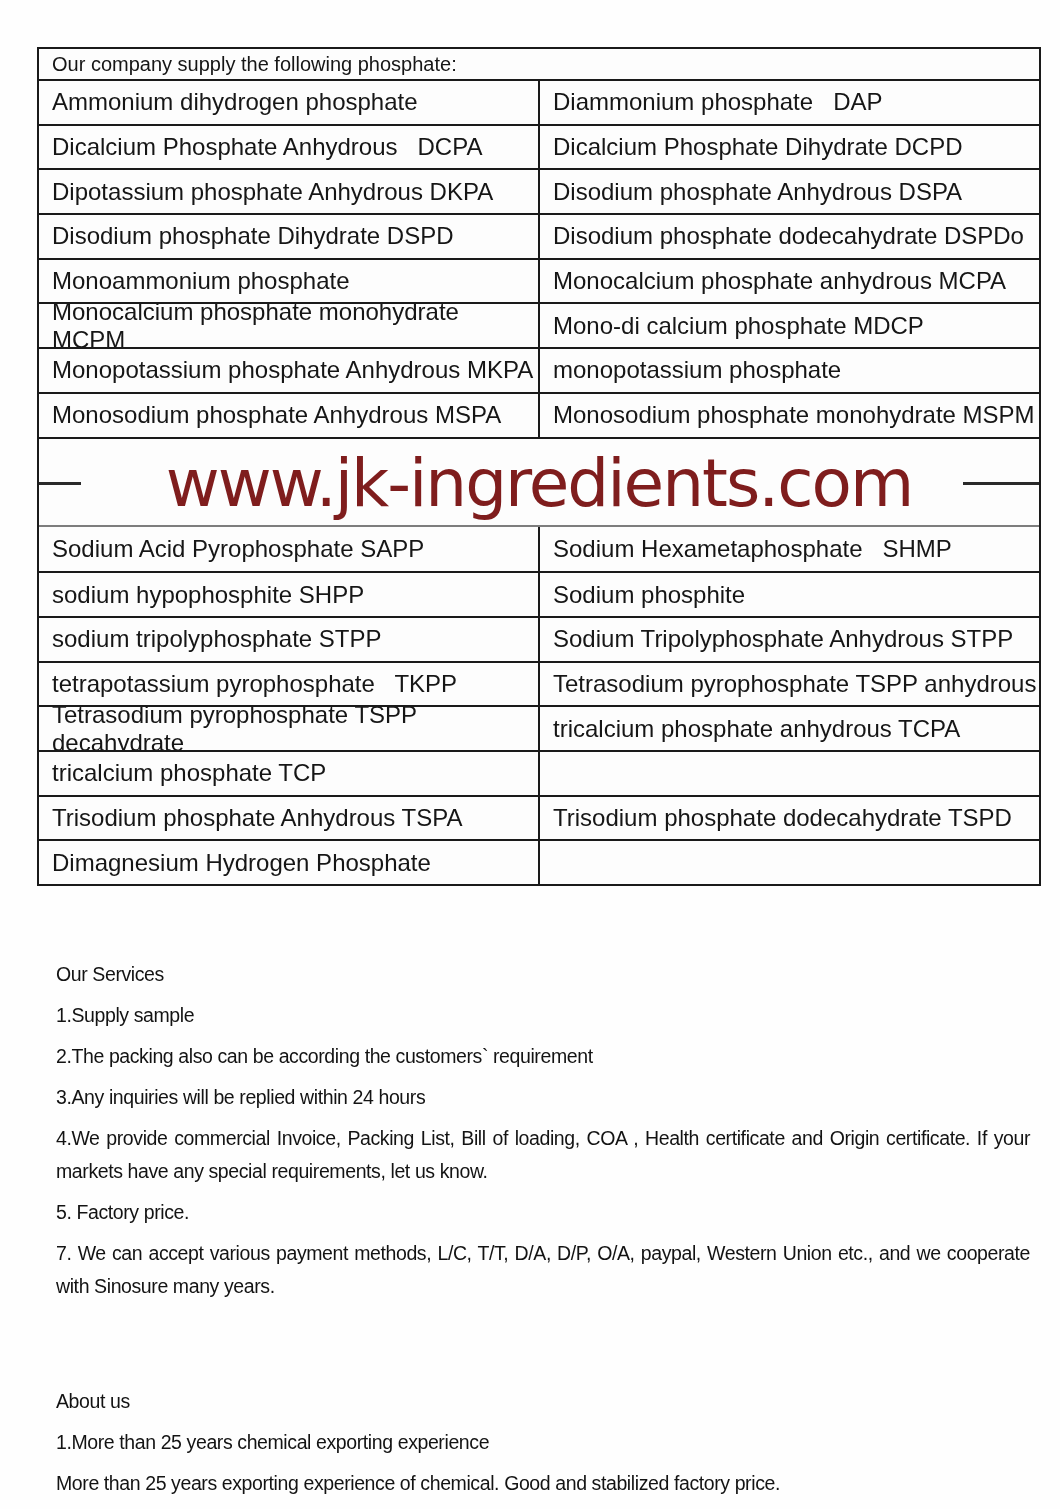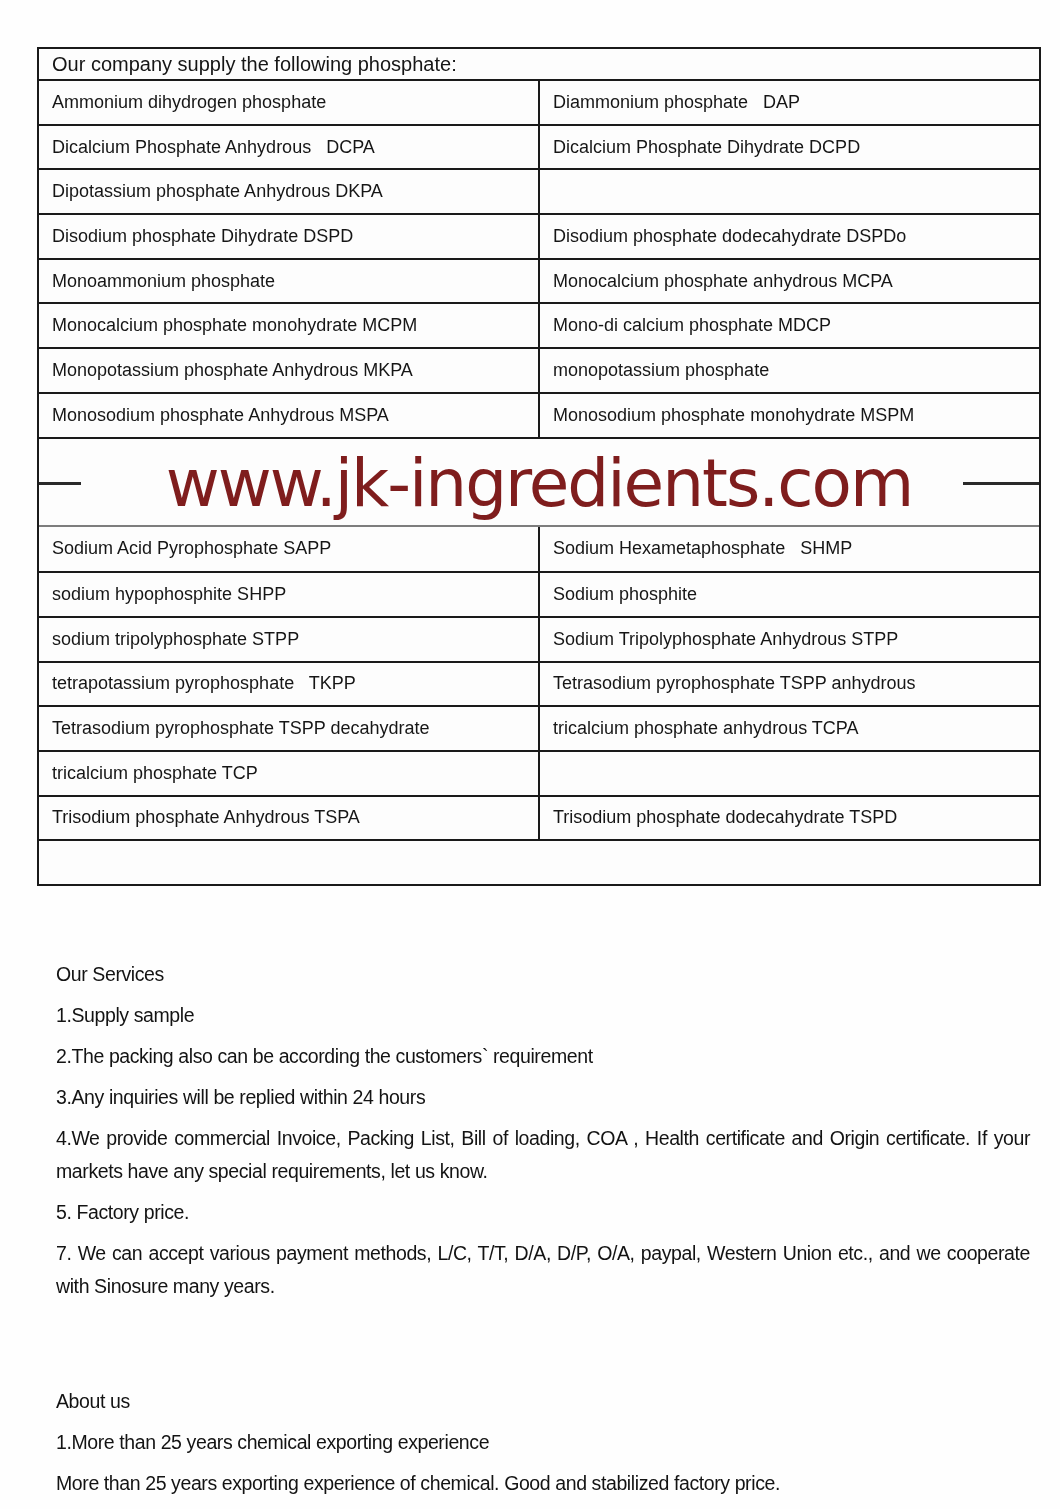--- a/index.html
+++ b/index.html
@@ -32,21 +32,21 @@
   }
   .t-row {
     display: flex;
     height: 44.7px;
     border-top: 2px solid #1a1a1a;
   }
   .t-cell {
     display: flex;
     align-items: center;
     padding-left: 13px;
-    font-size: 18px;
+    font-size: 24px;
     white-space: pre-wrap;
     overflow: hidden;
   }
   .t-cell.left  { width: 501px; border-right: 2px solid #1a1a1a; }
   .t-cell.right { flex: 1; }
   
   .wm-band {
     position: relative;
     height: 90px;
     border-top: 2px solid #1a1a1a;
@@ -101,20 +101,21 @@
     <div class="t-row">
       <div class="t-cell left">Ammonium dihydrogen phosphate</div>
       <div class="t-cell right">Diammonium phosphate   DAP</div>
     </div>
     <div class="t-row">
       <div class="t-cell left">Dicalcium Phosphate Anhydrous   DCPA</div>
       <div class="t-cell right">Dicalcium Phosphate Dihydrate DCPD</div>
     </div>
     <div class="t-row">
       <div class="t-cell left">Dipotassium phosphate Anhydrous DKPA</div>
+      <div class="t-cell right">Disodium phosphate Anhydrous DSPA</div>
     </div>
     <div class="t-row">
       <div class="t-cell left">Disodium phosphate Dihydrate DSPD</div>
       <div class="t-cell right">Disodium phosphate dodecahydrate DSPDo</div>
     </div>
     <div class="t-row">
       <div class="t-cell left">Monoammonium phosphate</div>
       <div class="t-cell right">Monocalcium phosphate anhydrous MCPA</div>
     </div>
     <div class="t-row">
@@ -157,20 +158,21 @@
       <div class="t-cell right">tricalcium phosphate anhydrous TCPA</div>
     </div>
     <div class="t-row">
       <div class="t-cell left">tricalcium phosphate TCP</div>
     </div>
     <div class="t-row">
       <div class="t-cell left">Trisodium phosphate Anhydrous TSPA</div>
       <div class="t-cell right">Trisodium phosphate dodecahydrate TSPD</div>
     </div>
     <div class="t-row">
+      <div class="t-cell left">Dimagnesium Hydrogen Phosphate</div>
       <div class="t-cell right"></div>
     </div>
 
   </div>
 
   <div class="textblock">
     <p>Our Services</p>
     <p>1.Supply sample</p>
     <p>2.The packing also can be according the customers` requirement</p>
     <p>3.Any inquiries will be replied within 24 hours</p>

